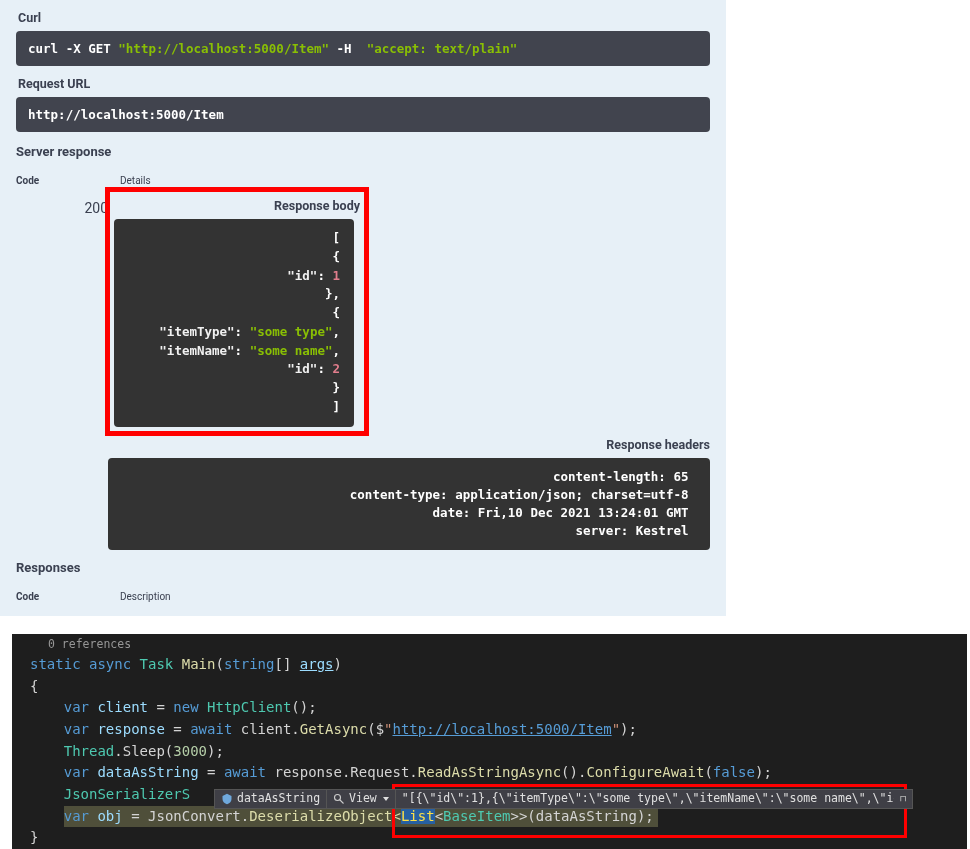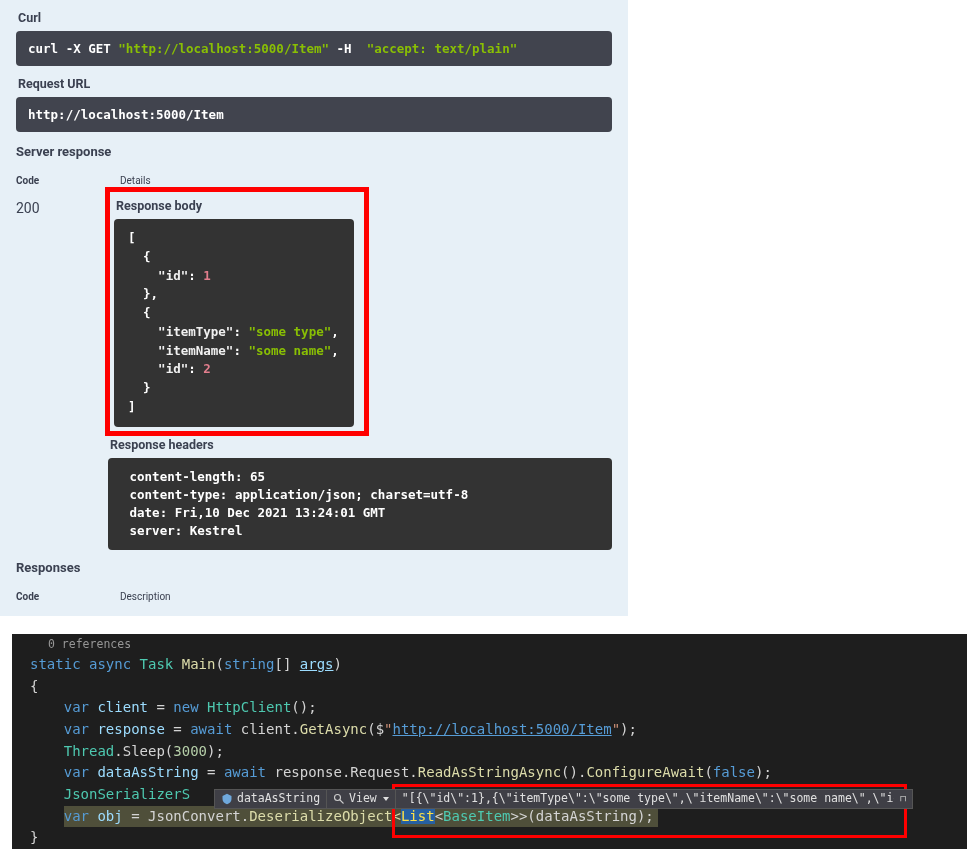--- a/index.html
+++ b/index.html
@@ -5,21 +5,21 @@
   * { box-sizing: border-box; margin: 0; padding: 0; }
   body {
     font-family: -apple-system, BlinkMacSystemFont, "Segoe UI", Roboto, sans-serif;
     font-size: 14px;
     background: #fff;
     width: 970px;
   }
   .swagger {
     background: #e7f0f7;
     padding: 6px 16px 10px 16px;
-    width: 628px;
+    width: 726px;
   }
   .sw-label {
     color: #3b4151;
     font-weight: 700;
     font-size: 12.5px;
     padding: 4px 0 6px 2px;
   }
   .sw-h4 {
     color: #3b4151;
     font-weight: 700;
@@ -42,20 +42,21 @@
     display: flex;
     gap: 72px;
     padding: 8px 0 4px 0;
     font-size: 10px;
     color: #3b4151;
   }
   .row .c1 { font-weight:700; min-width: 32px; }
   .status-row {
     display:flex;
     align-items:flex-start;
+    text-align:right;
   }
   .status-code {
     width:92px;
     padding-top:10px;
     color:#3b4151;
     font-size:14px;
   }
   .details-col { flex:1; }
   .response-body-block {
     background:#333333;

